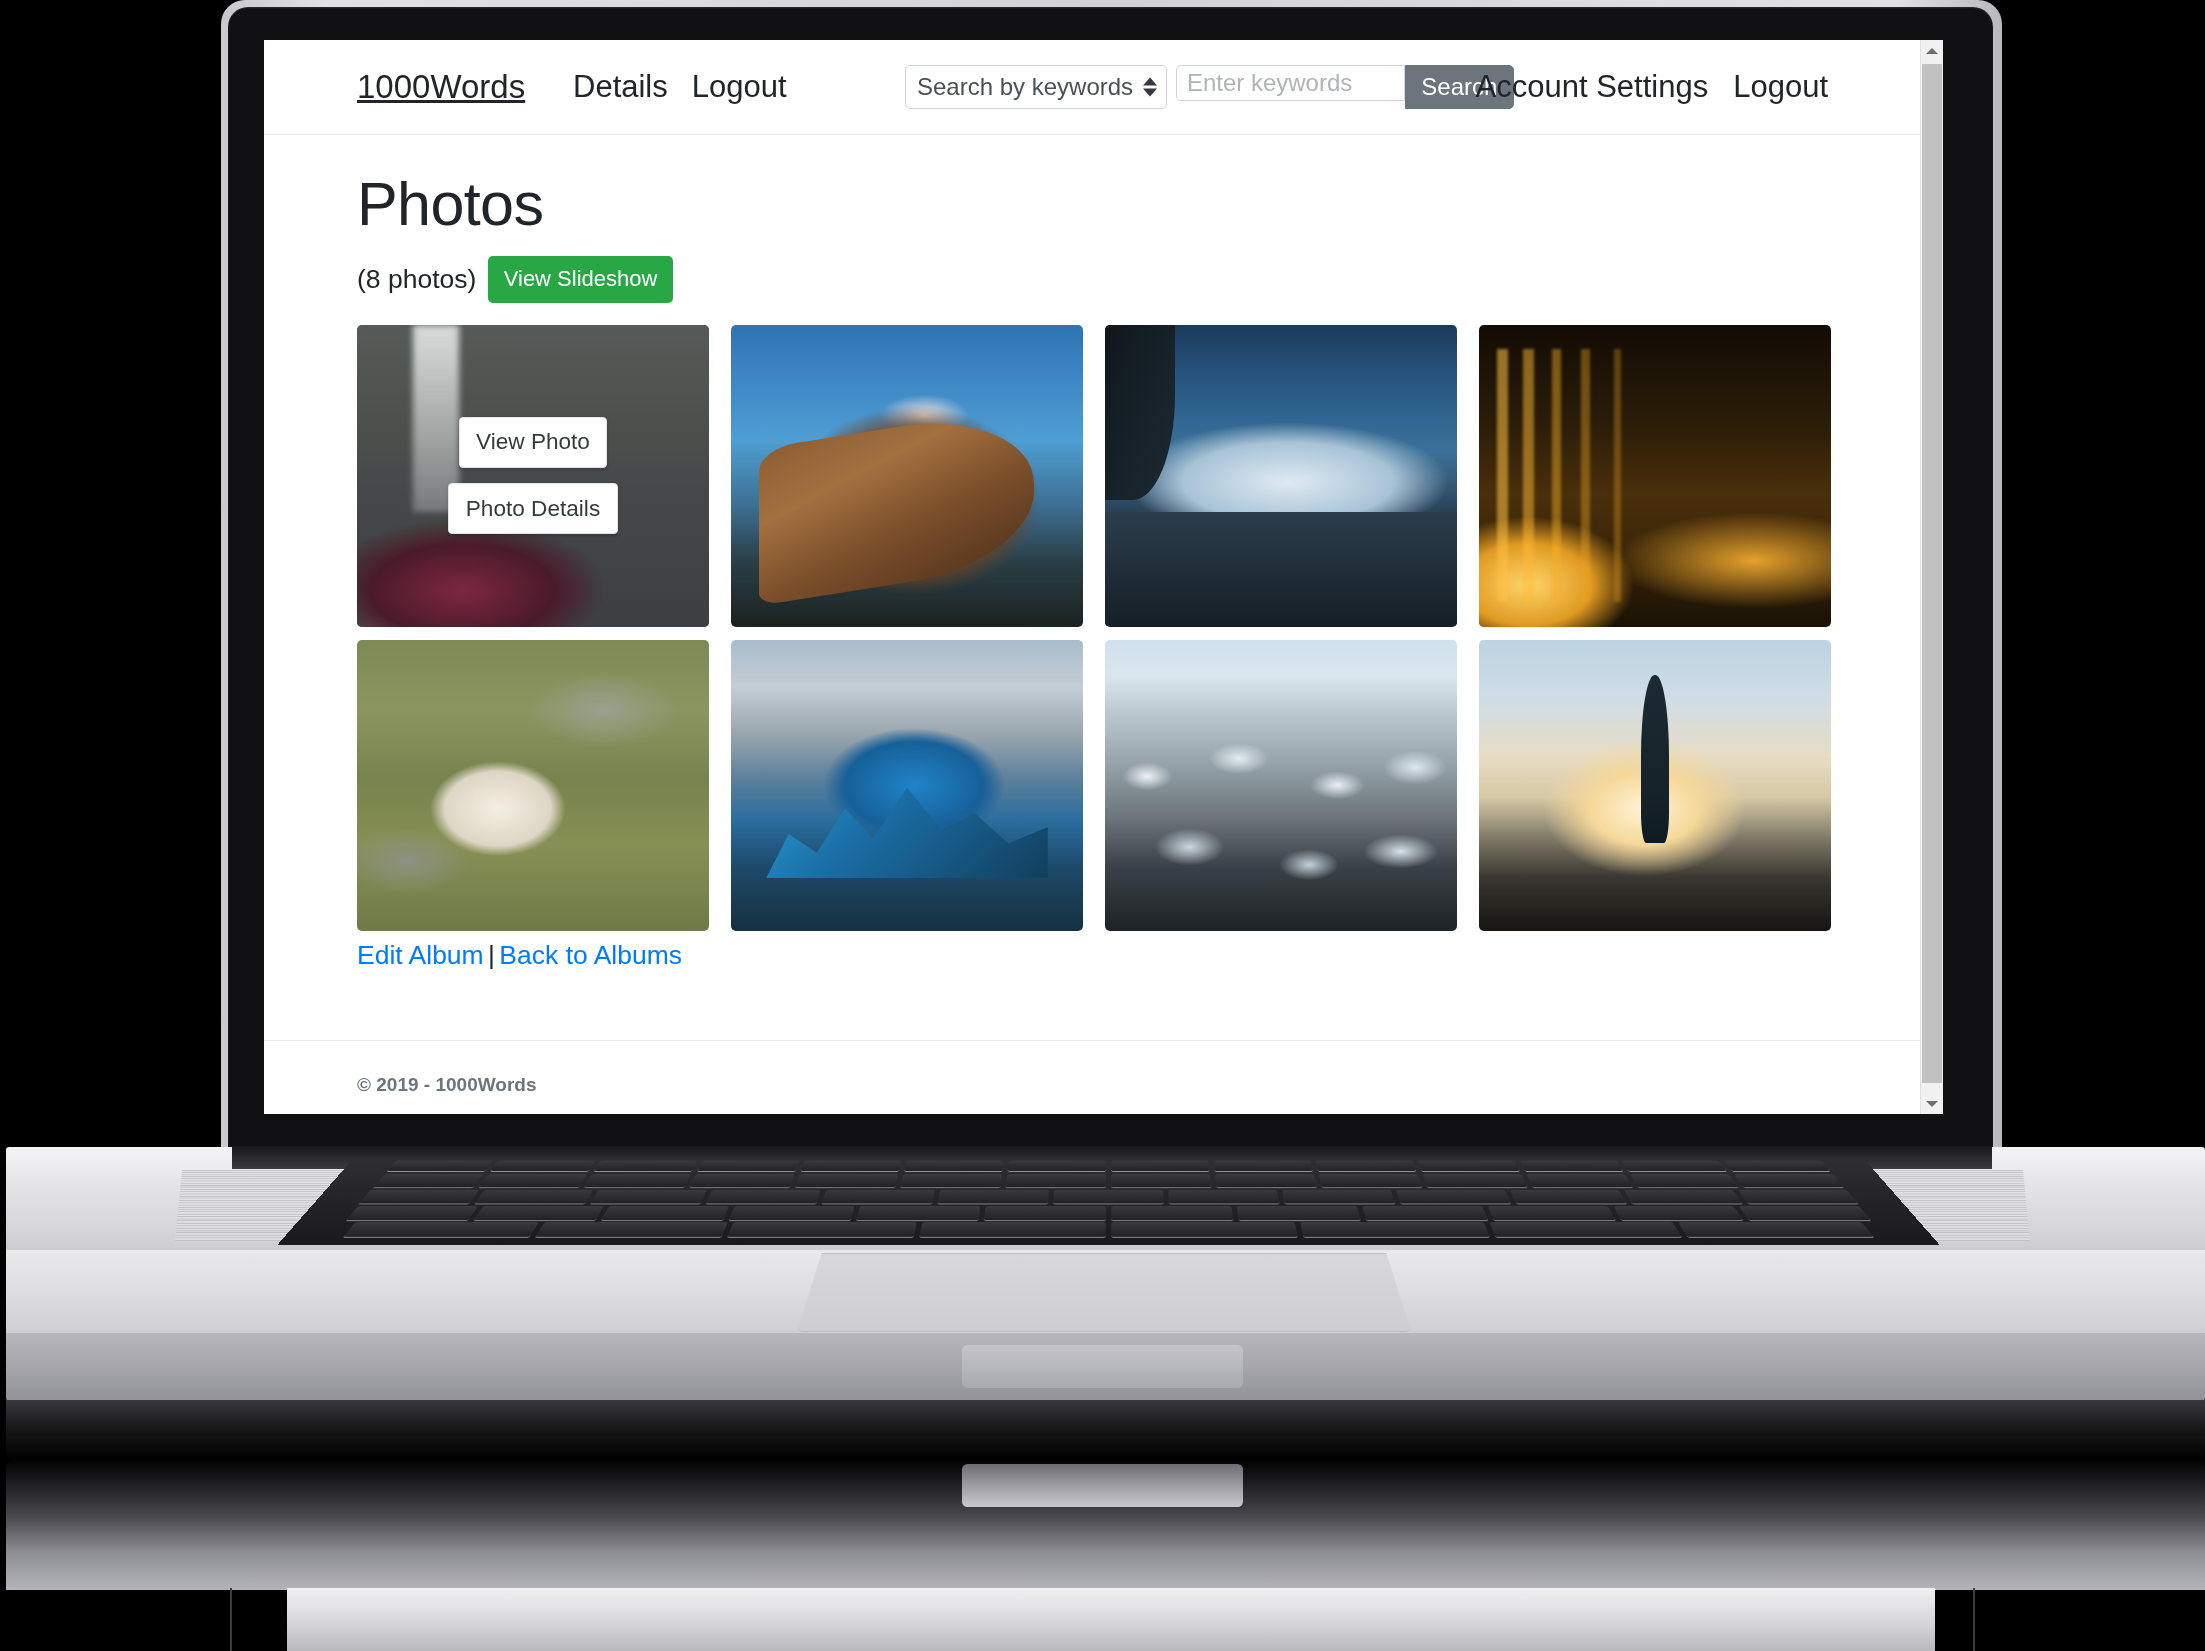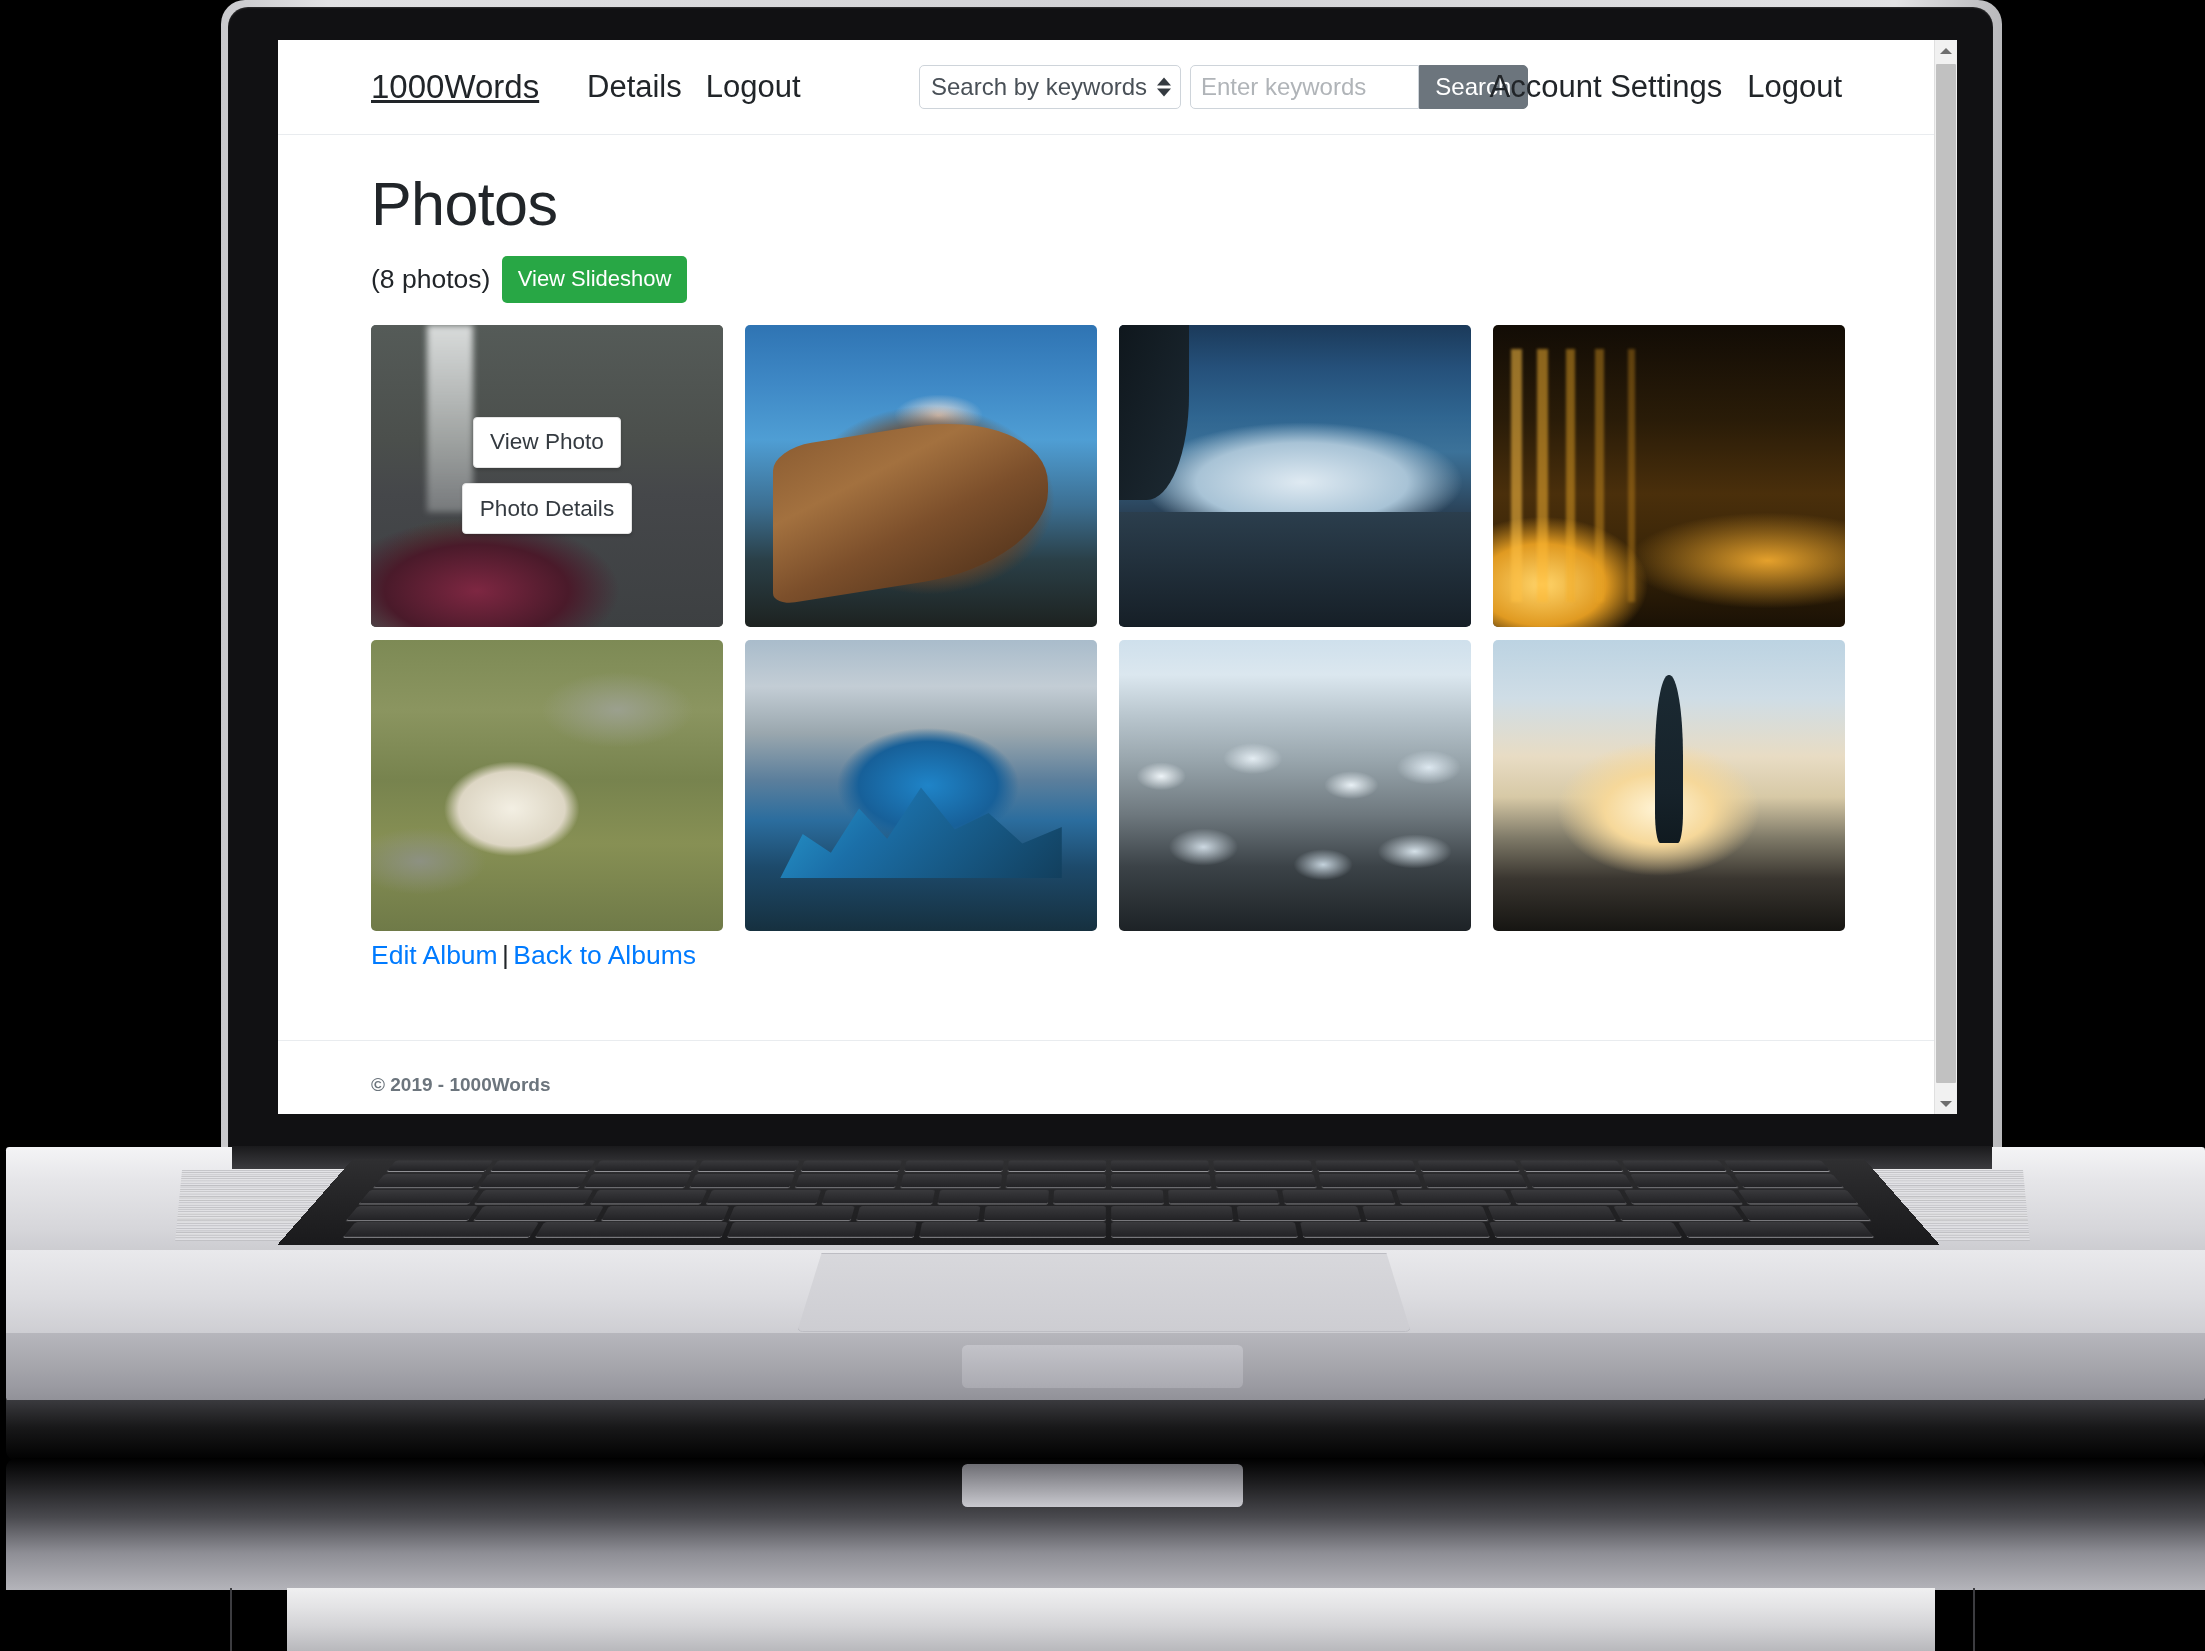--- a/index.html
+++ b/index.html
@@ -14,21 +14,21 @@
     position:absolute;left:221px;top:0px;width:1781px;height:1147px;
     background:linear-gradient(to right,#c9c9cc 0%,#e2e2e4 6%,#d2d2d5 50%,#e2e2e4 94%,#b9b9bc 100%);
     border-radius:24px 24px 0 0;
   }
   .lid-inner{
     position:absolute;left:228px;top:6.6px;width:1765px;height:1140px;
     background:#111113;border-radius:20px 20px 0 0;
     box-shadow:inset 0 1.1px 1.7px rgba(255,255,255,.12);
   }
   .screen{
-    position:absolute;left:278px;top:40px;width:1679px;height:1074px;
+    position:absolute;left:264px;top:40px;width:1679px;height:1074px;
     background:#fff;overflow:hidden;
   }
 
   
   .page{position:absolute;left:0;top:0;width:1657px;height:1074px;background:#fff;}
 
   
   .navbar{
     position:relative;height:94px;border-bottom:1.7px solid #e9ecef;background:#fff;
     display:flex;align-items:center;
@@ -44,21 +44,21 @@
     position:relative;height:44px;box-sizing:border-box;
     border:1.7px solid #ced4da;border-radius:5px;background:#fff;
     display:flex;align-items:center;padding:0 33px 0 11px;
     font-size:24px;color:#495057;white-space:nowrap;
   }
   .sel .caretbox{position:absolute;right:8.8px;top:50%;transform:translateY(-50%);
     display:flex;flex-direction:column;align-items:center;gap:2.8px;}
   .caret-up{width:0;height:0;border-left:7.2px solid transparent;border-right:7.2px solid transparent;border-bottom:8.3px solid #343a40;}
   .caret-dn{width:0;height:0;border-left:7.2px solid transparent;border-right:7.2px solid transparent;border-top:8.3px solid #343a40;}
   .kwinput{
-    height:44px;width:229px;box-sizing:border-box;margin-left:8.8px;
+    height:36px;width:229px;box-sizing:border-box;margin-left:8.8px;
     border:1.7px solid #ced4da;border-radius:5px 0 0 5px;background:#fff;
     padding:12px 10px;font-size:24px;color:#495057;font-family:"Liberation Sans",sans-serif;
     outline:none;
   }
   .kwinput::placeholder{color:#b0b4b8;}
   .searchbtn{
     height:44px;box-sizing:border-box;border:1.7px solid #6c757d;background:#6c757d;
     color:#fff;font-size:24px;padding:0 15.4px;border-radius:0 5px 5px 0;
     font-family:"Liberation Sans",sans-serif;cursor:pointer;white-space:nowrap;
   }

